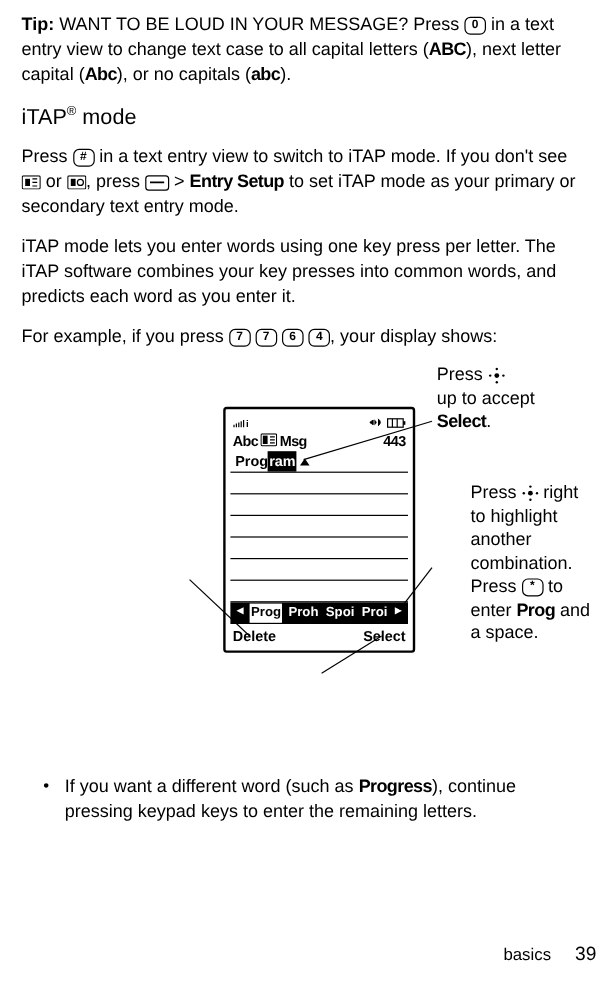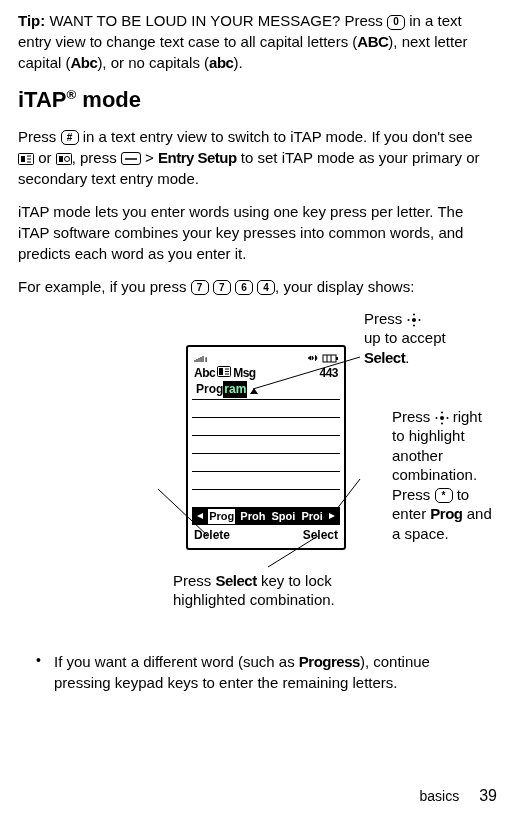--- a/index.html
+++ b/index.html
@@ -1,35 +1,35 @@
 <!DOCTYPE html>
 <html><head>
 <meta charset="utf-8">
 <style>
   * { margin: 0; padding: 0; box-sizing: border-box; }
   body { font-family: Arial, Helvetica, sans-serif; font-size: 15px; line-height: 1.4; width: 505px; height: 819px; padding: 10px 18px; color: #000; background: #fff; }
   .para { margin-bottom: 12px; }
-  .heading { font-size: 22px; font-weight: bold; margin-bottom: 10px; }
+  .heading { font-size: 18px; font-weight: normal; margin-bottom: 10px; }
   .condensed { font-family: 'Arial Narrow', Arial, sans-serif; font-weight: bold; letter-spacing: -0.5px; }
   .key { display: inline-flex; align-items: center; justify-content: center; border: 1.5px solid #000; border-radius: 5px; min-width: 18px; height: 15px; font-size: 10px; font-weight: bold; padding: 0 2px; vertical-align: middle; line-height: 1; }
   .key.wide { min-width: 20px; height: 13px; border-radius: 3px; }
   .nav-dot { display: inline-block; vertical-align: middle; }
   .nav-dot svg { display: block; }
   sup { font-size: 0.6em; vertical-align: super; }
   
   .diagram-wrap { position: relative; width: 100%; height: 330px; margin: 8px 0 12px 0; }
   .phone { position: absolute; left: 168px; top: 36px; width: 160px; border: 2px solid #000; background: #fff; border-radius: 3px; padding: 4px; }
   .phone-status { display: flex; justify-content: space-between; align-items: center; height: 14px; padding: 0 2px; }
   .phone-status svg { display: block; }
   .phone-line2 { display: flex; align-items: center; justify-content: space-between; padding: 0 2px; height: 18px; font-family: 'Arial Narrow', Arial, sans-serif; font-weight: bold; }
   .phone-line2 .left { display: flex; align-items: center; gap: 2px; font-size: 12px; }
   .phone-line2 .right { font-size: 12px; text-align: center; }
   .phone-word { display: flex; align-items: center; padding: 0 2px 2px 4px; height: 16px; }
   .phone-word .w1 { font-family: 'Arial Narrow', Arial, sans-serif; font-weight: bold; font-size: 12px; }
-  .phone-word .w2 { font-family: 'Arial Narrow', Arial, sans-serif; font-weight: bold; font-size: 12px; background: #000; color: #86efac; padding: 0 1px; }
+  .phone-word .w2 { font-family: 'Arial Narrow', Arial, sans-serif; font-weight: bold; font-size: 12px; background: #000; color: #ffffff; padding: 0 1px; }
   .phone-word .tri { margin-left: 2px; }
   .phone-lines { border-top: 1px solid #000; }
   .phone-lines .row { height: 18px; border-bottom: 1px solid #000; }
   .phone-combo { background: #000; color: #fff; padding: 1px 4px; display: flex; align-items: center; justify-content: space-between; font-family: 'Arial Narrow', Arial, sans-serif; font-weight: bold; font-size: 11px; }
   .phone-combo .seg { padding: 0 1px; }
   .phone-combo .seg.sel { background: #fff; color: #000; }
   .phone-soft { display: flex; justify-content: space-between; padding: 2px 2px 0 2px; font-family: 'Arial Narrow', Arial, sans-serif; font-weight: bold; font-size: 12px; }
   
   .callout { position: absolute; font-size: 15px; line-height: 1.3; }
   .callout.right-align { text-align: right; }
@@ -167,24 +167,20 @@
         </svg></span><span> right</span><br>
     <span>to highlight</span><br>
     <span>another</span><br>
     <span>combination.</span><br>
     <span>Press </span><span class="key">*</span><span> to</span><br>
     <span>enter </span><span class="condensed">Prog</span><span> and</span><br>
     <span>a space.</span>
   </div>
 
 
-  <div class="callout" style="left:155px; top:262px; width:200px;">
-    <span>Press </span><span class="condensed">Select</span><span> key to lock</span><br>
-    <span>highlighted combination.</span>
-  </div>
 
   <svg class="leader" width="470" height="330">
     <line x1="342" y1="48" x2="235" y2="80" stroke="#000" stroke-width="1"></line>
     <line x1="342" y1="170" x2="315" y2="205" stroke="#000" stroke-width="1"></line>
     <line x1="140" y1="180" x2="190" y2="227" stroke="#000" stroke-width="1"></line>
     <line x1="250" y1="258" x2="300" y2="227" stroke="#000" stroke-width="1"></line>
   </svg>
 
 </div>
 

